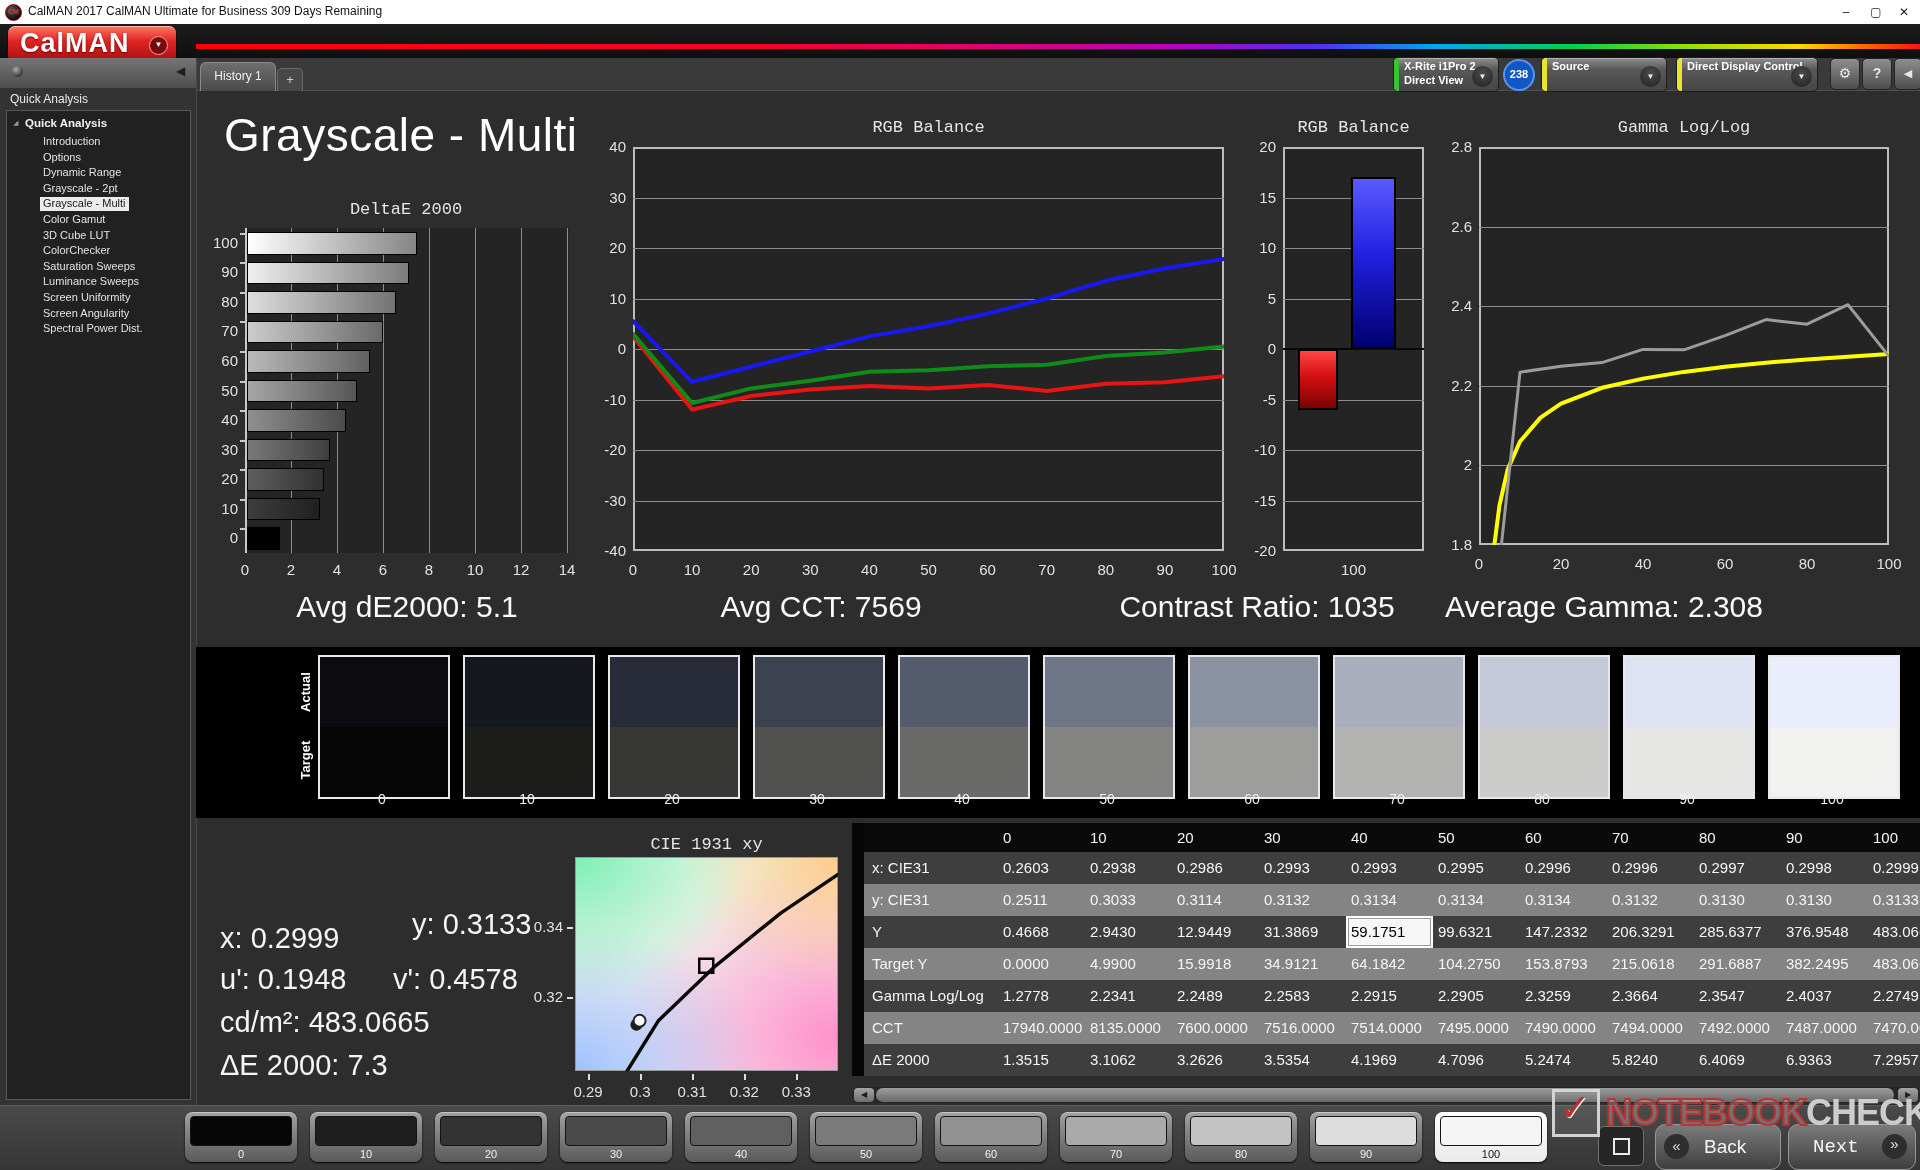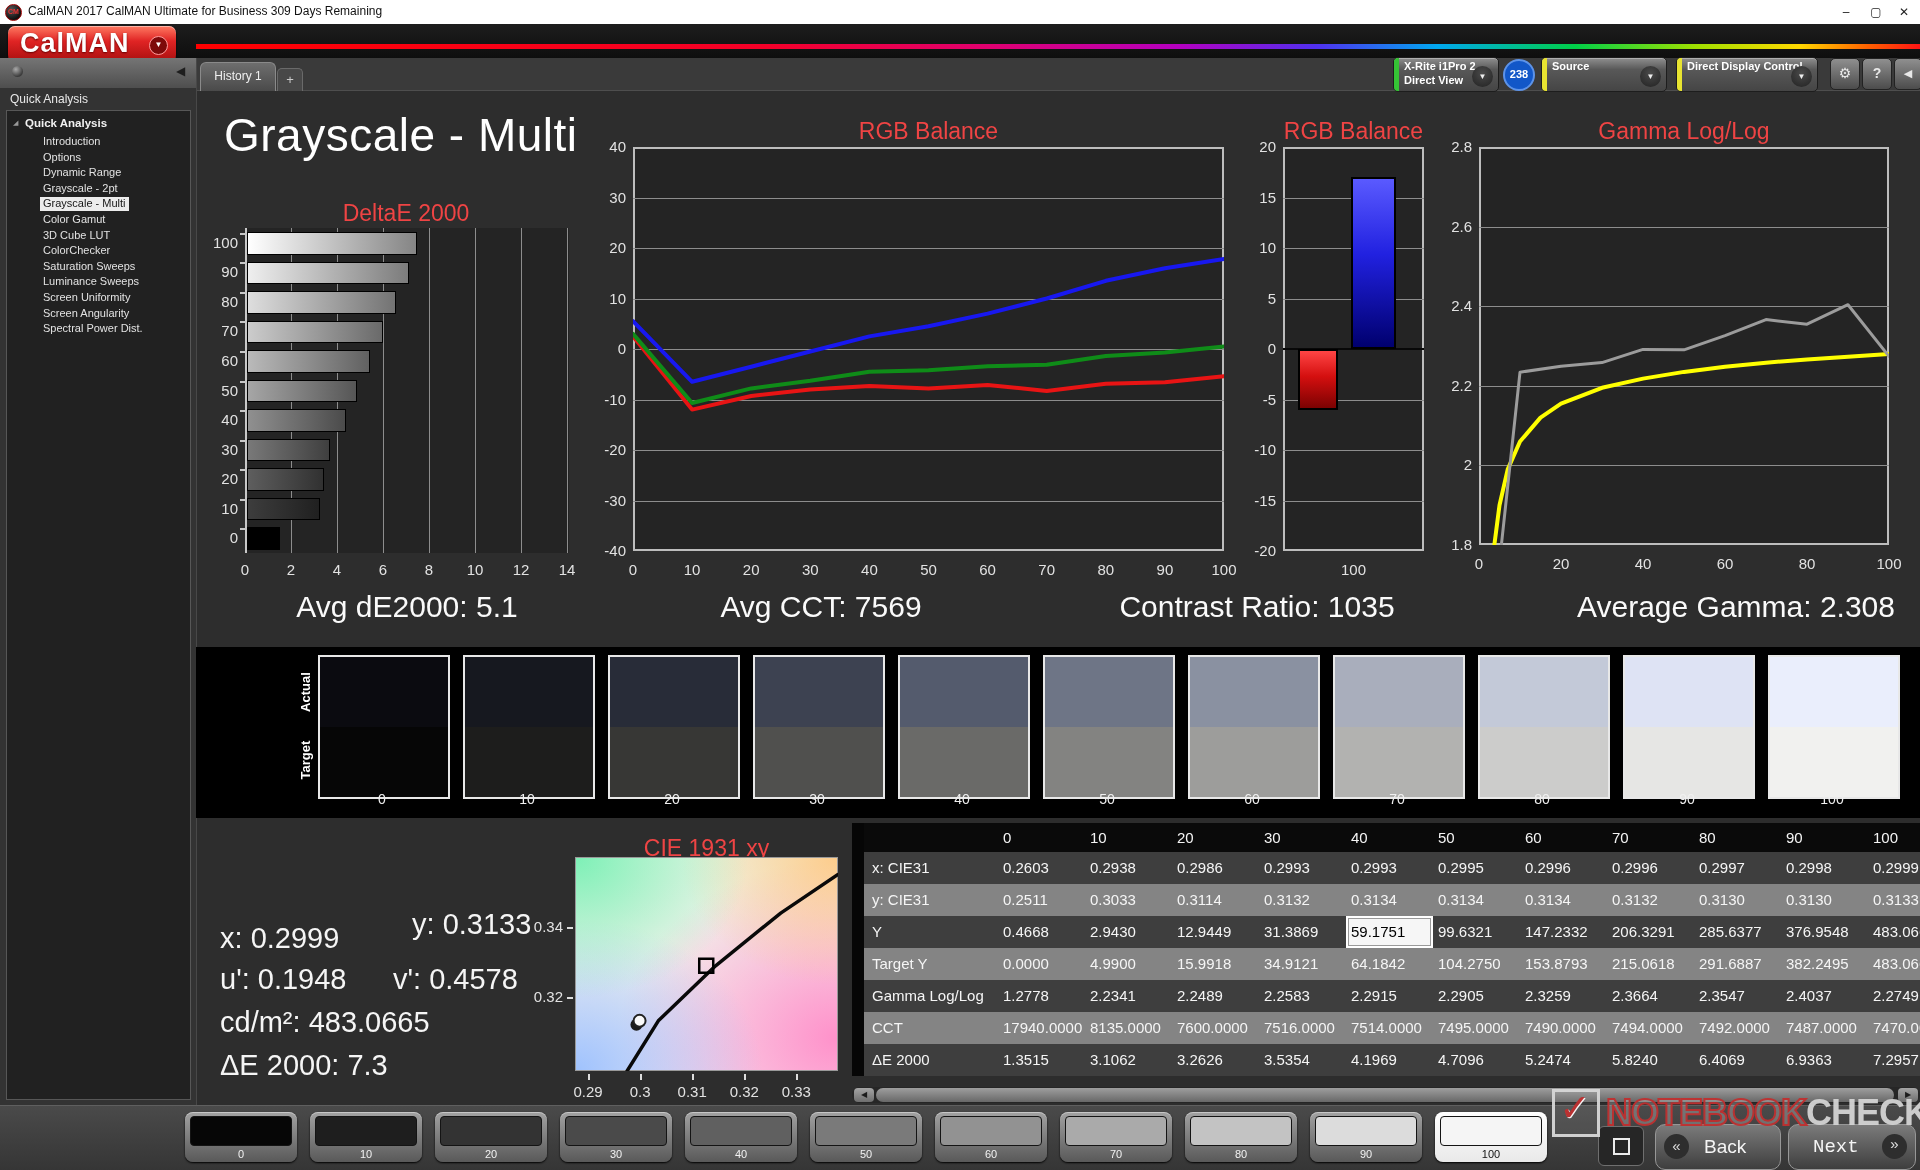--- a/index.html
+++ b/index.html
@@ -41,21 +41,21 @@
   #sidebar-caption{left:10px;top:92px;font-size:12px;color:#e9e9e9;}
   #nav-panel{left:6px;top:110px;width:183px;height:988px;background:#212121;border:1px solid #575757;}
   #nav-root-row{position:absolute;left:8px;top:6px;font-size:11.5px;font-weight:bold;color:#f2f2f2;}
   #nav-expander{position:absolute;left:-2px;top:2px;font-size:7px;color:#999;}
   #nav-root-label{margin-left:10px;}
   .nav-item{position:absolute;left:36px;height:14px;font-size:11px;color:#e2e2e2;white-space:nowrap;cursor:pointer;}
   .nav-item.sel{background:#ececec;color:#151515;padding:0 3px;left:33px;}
   
   #page-title{left:224px;top:108px;font-size:46px;font-weight:300;color:#fff;letter-spacing:0.5px;}
   .stat{top:590px;font-size:30px;color:#fafafa;white-space:nowrap;transform:translateX(-50%);}
-  .chart-title{position:absolute;font-size:23px;color:#ef4444;text-align:center;}
+  .chart-title{position:absolute;font-size:17px;color:#e5e5e5;text-align:center;font-family:Liberation Mono, monospace;}
   .axlbl{position:absolute;font-size:15px;color:#e2e2e2;line-height:18px;white-space:nowrap;}
   .grid{position:absolute;background:#8d8d8d;}
   .plot{position:absolute;background:#242424;}
   .wrap{position:absolute;}
   
   #swatch-strip{left:196px;top:647px;width:1724px;height:171px;background:#000;}
   .rotlbl{position:absolute;width:70px;height:16px;font-size:13px;font-weight:bold;color:#fff;text-align:center;transform:rotate(-90deg);}
   .swatch{position:absolute;top:655px;width:128px;height:140px;border:2px solid #e8e8e8;}
   .swatch .half{position:absolute;left:0;width:100%;height:50%;}
   .swlbl{position:absolute;top:791px;width:128px;text-align:center;font-size:14px;color:#f0f0f0;}
@@ -161,21 +161,21 @@
       <div class="nav-item" style="top: 164.4px;">Luminance Sweeps</div>
       <div class="nav-item" style="top: 180px;">Screen Uniformity</div>
       <div class="nav-item" style="top: 195.6px;">Screen Angularity</div>
       <div class="nav-item" style="top: 211.2px;">Spectral Power Dist.</div>
     </div>
 
   <div class="abs" id="page-title">Grayscale - Multi</div>
   <div class="abs stat" style="left:407px;">Avg dE2000: 5.1</div>
   <div class="abs stat" style="left:821px;">Avg CCT: 7569</div>
   <div class="abs stat" style="left:1257px;">Contrast Ratio: 1035</div>
-  <div class="abs stat" style="left:1736px;">Average Gamma: 2.308</div>
+  <div class="abs stat" style="left:1604px;">Average Gamma: 2.308</div>
 
   <div class="wrap" id="w-deltae" style="left:180px;top:200px;width:430px;height:390px;">
       <div class="chart-title" style="left: 65px; top: 0px; width: 322px; text-align: center;">DeltaE 2000</div>
       <div class="plot" style="left: 65px; top: 28px; width: 322px; height: 325px; border-left: 2px solid rgb(200, 200, 200);"></div>
       <div class="axlbl" style="left: 50px; top: 361px; width: 30px; text-align: center;">0</div>
       <div class="grid" style="left: 111px; top: 28px; width: 1px; height: 325px;"></div>
       <div class="axlbl" style="left: 96px; top: 361px; width: 30px; text-align: center;">2</div>
       <div class="grid" style="left: 157px; top: 28px; width: 1px; height: 325px;"></div>
       <div class="axlbl" style="left: 142px; top: 361px; width: 30px; text-align: center;">4</div>
       <div class="grid" style="left: 203px; top: 28px; width: 1px; height: 325px;"></div>

